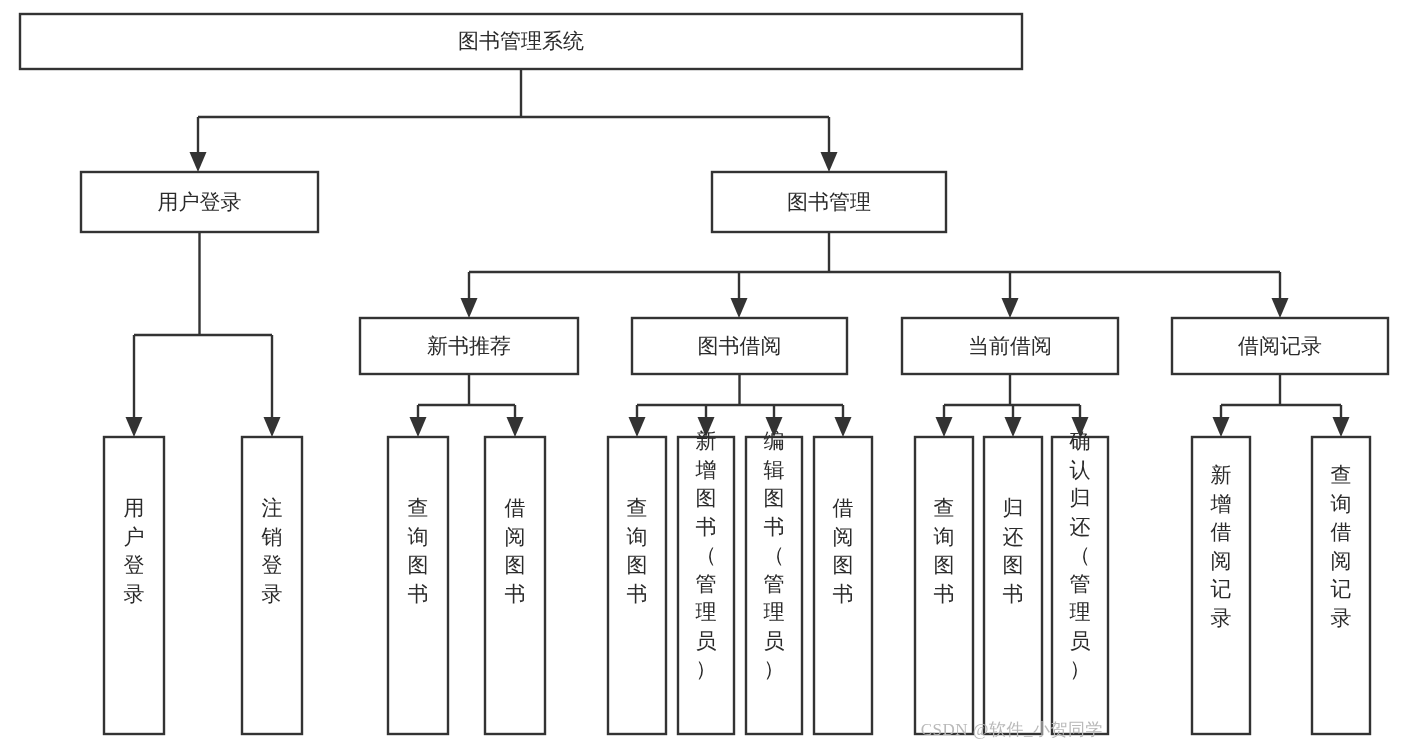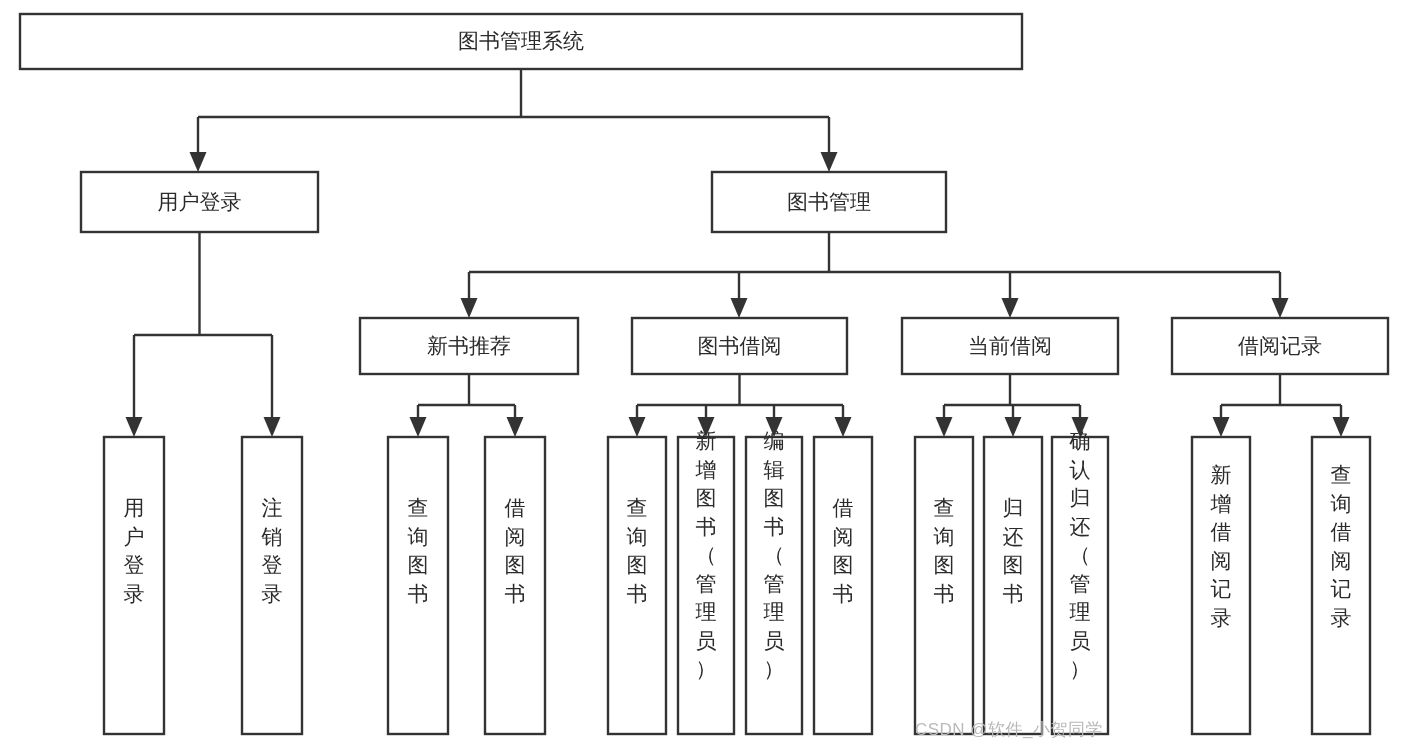--- a/index.html
+++ b/index.html
@@ -51,21 +51,21 @@
   .node-label-v {
     font-family: "Liberation Sans", "DejaVu Sans", sans-serif;
     font-size: 21px;
     fill: #2b2b2b;
     text-anchor: middle;
   }
   .watermark {
     position: absolute;
     right: 8px;
     bottom: 6px;
-    font-family: Liberation Sans, sans-serif;
+    font-family: Liberation Serif, serif;
     font-size: 17px;
     color: #b9b9b9;
     letter-spacing: 0.5px;
     white-space: nowrap;
     user-select: none;
   }
 </style>
 </head>
 <body>
 

